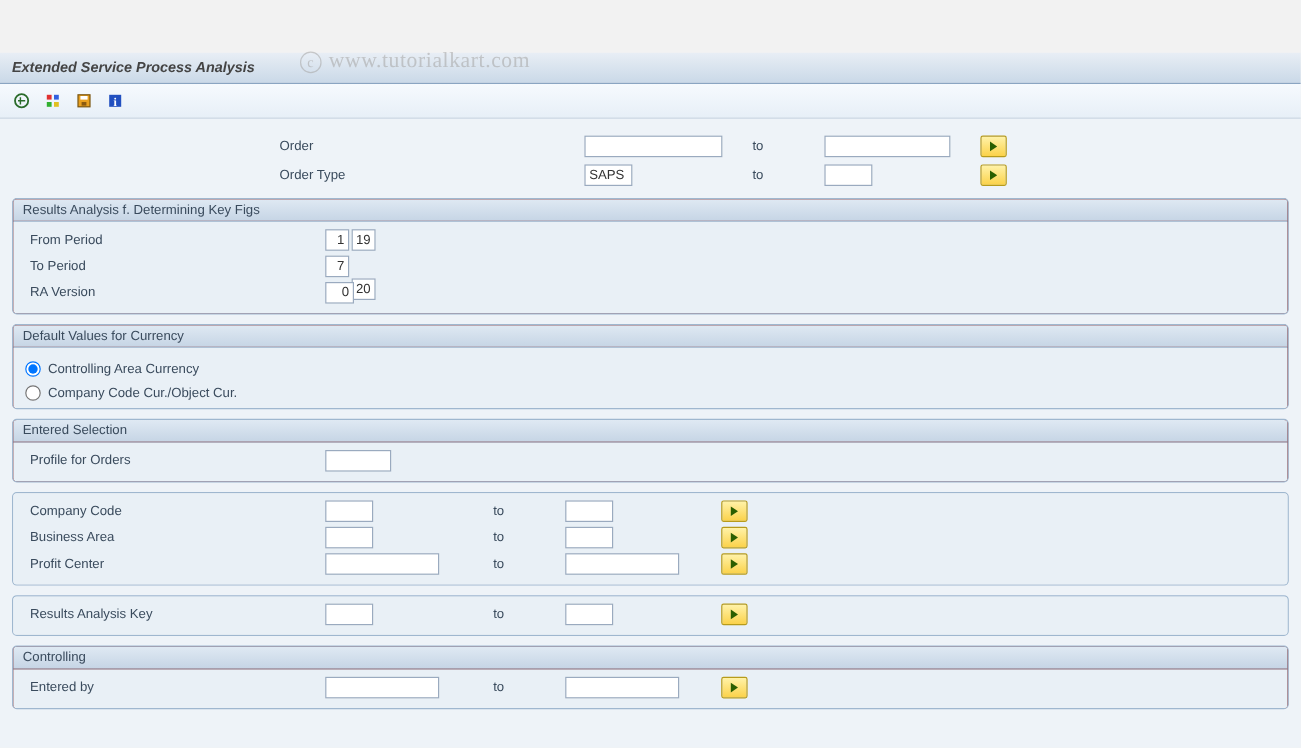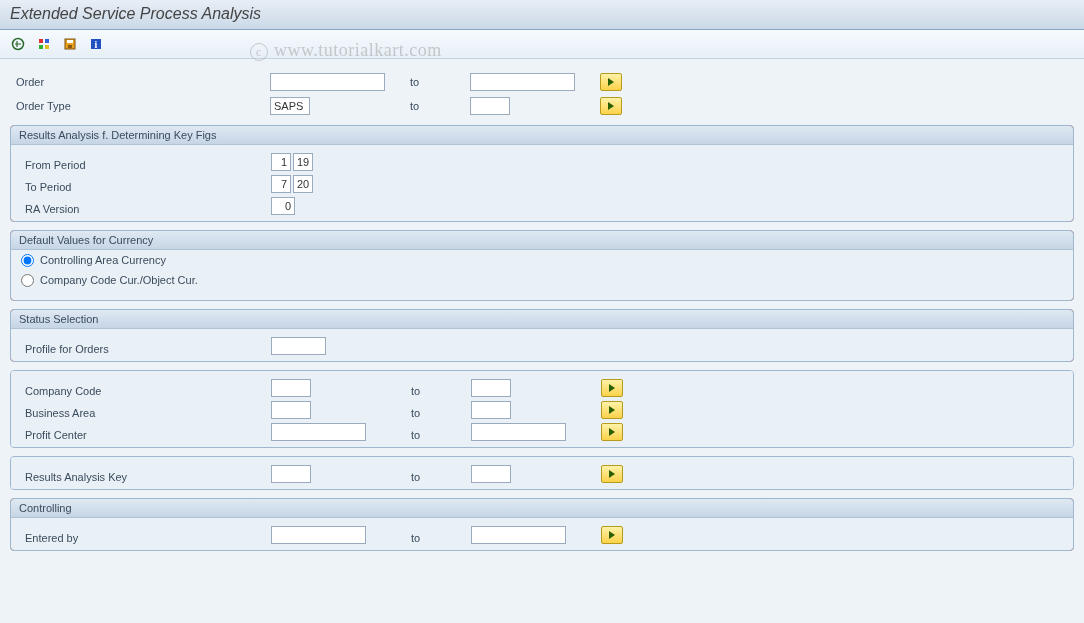--- a/index.html
+++ b/index.html
@@ -7,24 +7,25 @@
     body {
       font-family: Arial, sans-serif;
       font-size: 11px;
       background: #f2f2f2;
       color: #333;
     }
     .header {
       background: linear-gradient(#e8eef5, #cad9e8);
       border-bottom: 1px solid #8aa5c2;
       padding: 5px 10px 6px;
-      font-size: 16px;
-      font-weight: normal;
+      font-size: 12px;
+      font-weight: bold;
       font-style: italic;
       color: #444;
+      margin-top: 44px;
     }
     .toolbar {
       background: linear-gradient(#f6fafe, #e7eff7);
       border-bottom: 1px solid #c3d2e0;
       padding: 4px 8px;
       display: flex;
       gap: 6px;
       align-items: center;
     }
     .tb-btn {
@@ -38,20 +39,21 @@
       background: #eef3f8;
       height: calc(623px - 28px - 28px);
       overflow: hidden;
     }
     .row-top {
       display: flex;
       align-items: center;
       height: 22px;
       margin-bottom: 2px;
       font-size: 11px;
+      justify-content: center;
     }
     .lbl { width: 260px; padding-left: 6px; color: #3a4b5d; }
     .to-lbl { width: 80px; text-align: left; padding-left: 20px; color: #3a4b5d; }
     .cell1 { width: 120px; }
     .cell2 { width: 130px; }
     .cell3 { width: 40px; }
     input[type="text"] {
       height: 18px;
       font-size: 11px;
       border: 1px solid #9aaabf;
@@ -73,42 +75,42 @@
     }
     .group-title {
       background: linear-gradient(#dfe9f3, #c6d5e5);
       border-bottom: 1px solid #afc2d6;
       padding: 3px 8px;
       font-size: 11px;
       color: #3a4b5d;
     }
     .group-body { padding: 4px 4px 6px 4px; background: #e9f0f6; }
     .radio-row {
-      display: flex; align-items: flex-start; height: 20px;
+      display: flex; align-items: flex-end; height: 20px;
       padding-left: 6px;
       color: #3a4b5d;
     }
     .radio-row input { margin-right: 6px; }
     .yellow-btn {
       display: inline-flex;
       width: 22px; height: 18px;
       background: linear-gradient(#fff2a8, #fbd24a);
       border: 1px solid #b79b1b;
       border-radius: 2px;
       align-items: center; justify-content: center;
       cursor: pointer;
     }
     .arrow-r {
       width: 0; height: 0;
       border-top: 4px solid transparent;
       border-bottom: 4px solid transparent;
       border-left: 6px solid #2a5e00;
     }
     .row-in {
-      display: flex; align-items: flex-end; height: 22px; margin: 0;
+      display: flex; align-items: center; height: 22px; margin: 0;
     }
     .lbl2 { width: 256px; padding-left: 10px; color: #3a4b5d; }
     .spacer-top { height: 4px; }
     .watermark {
       position: absolute;
       top: 40px; left: 250px;
       color: rgba(170,170,170,0.6);
       font-size: 18px;
       font-family: Georgia, serif;
       letter-spacing: .5px;
@@ -208,21 +210,21 @@
         <span>Controlling Area Currency</span>
       </label>
       <label class="radio-row">
         <input type="radio" name="cur" style="">
         <span>Company Code Cur./Object Cur.</span>
       </label>
     </div>
   </div>
 
   <div class="group">
-    <div class="group-title">Status Selection</div>
+    <div class="group-title">Entered Selection</div>
     <div class="group-body">
       <div class="row-in">
         <div class="lbl2">Profile for Orders</div>
         <input type="text" class="w-small" style="width: 55px;" value="">
       </div>
     </div>
   </div>
 
   <div class="group">
     <div class="group-body">

